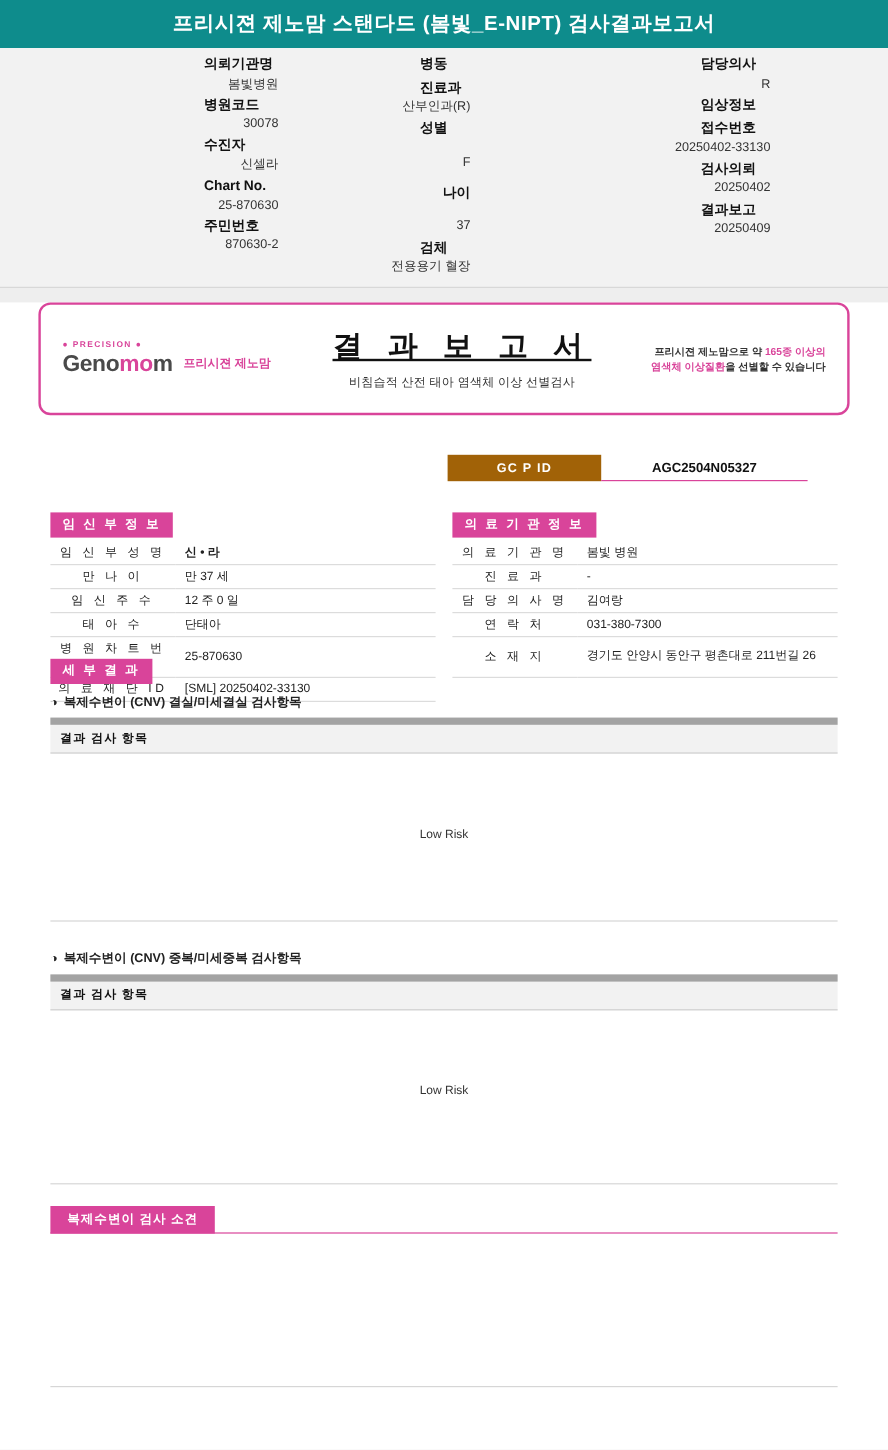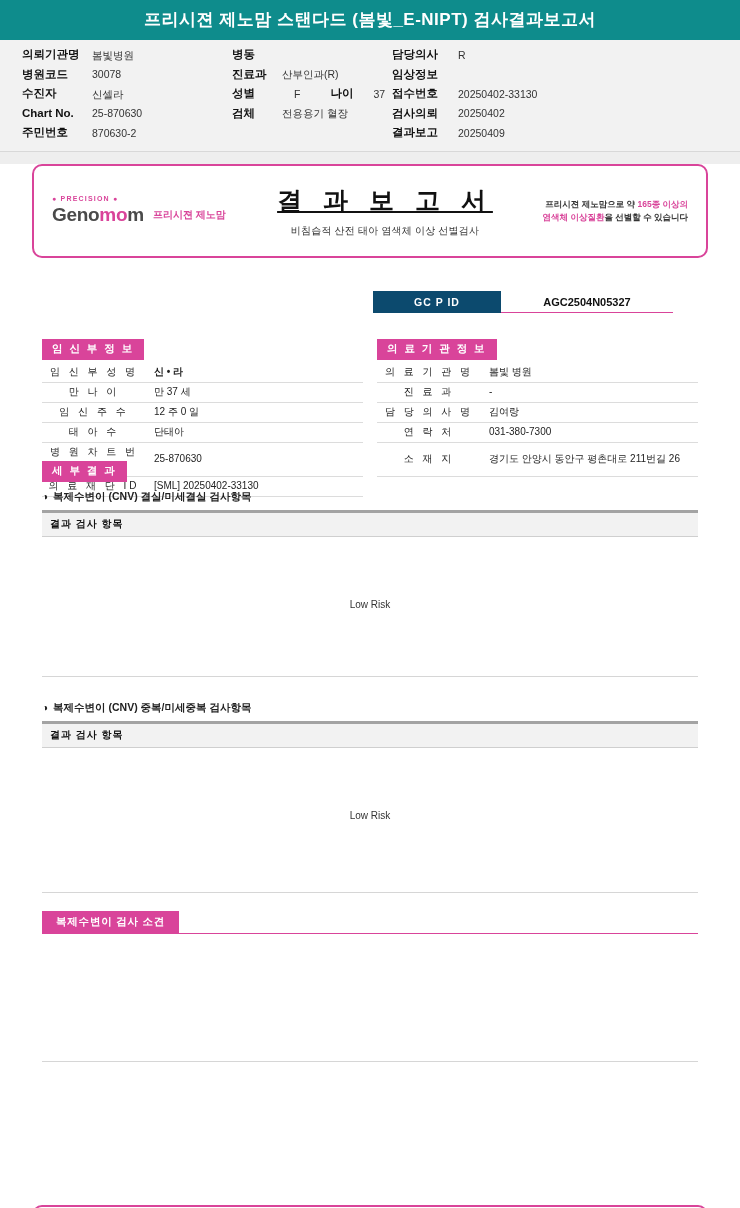--- a/index.html
+++ b/index.html
@@ -30,21 +30,21 @@
     background: #f2f2f2;
     border-bottom: 1px solid #d8d8d8;
     padding: 7px 22px 10px;
     display: flex;
     gap: 0;
   }
   .meta-col { display: flex; flex-direction: column; gap: 4px; }
   .meta-col.c1 { width: 210px; }
   .meta-col.c2 { width: 160px; }
   .meta-col.c3 { width: 250px; }
-  .meta-row { display: flex; align-items: center; line-height: 1.35; }
+  .meta-row { display: flex; align-items: flex-end; line-height: 1.35; flex-direction: column; }
   .meta-label {
     font-weight: bold;
     font-size: 11.5px;
     color: #111;
     white-space: nowrap;
   }
   .meta-val {
     font-size: 10.5px;
     color: #333;
     margin-left: 8px;
@@ -127,21 +127,21 @@
   
   .gcpid-wrap {
     position: absolute;
     left: 373px;
     top: 127px;
     width: 300px;
     display: flex;
     align-items: stretch;
   }
   .gcpid-label {
-    background: #0c4a6e;
+    background: #a16207;
     color: #fff;
     font-size: 10.5px;
     font-weight: bold;
     letter-spacing: 1px;
     width: 128px;
     text-align: center;
     padding: 5px 0;
   }
   .gcpid-value {
     flex: 1;
@@ -206,21 +206,21 @@
     font-weight: bold;
     color: #222;
     margin: 6px 0 6px;
     display: flex;
     align-items: center;
     gap: 5px;
   }
   .bullet-line .bul { color: #222; font-size: 10px; }
   .res-header {
     background: #f2f2f2;
-    border-top: 3px solid #a3a3a3;
+    border-top: 6px solid #a3a3a3;
     border-bottom: 1px solid #cfcfcf;
     font-size: 10px;
     font-weight: bold;
     padding: 4px 8px 5px;
     letter-spacing: 1px;
   }
   .res-body {
     height: 140px;
     position: relative;
     border-bottom: 1px solid #d6d6d6;

